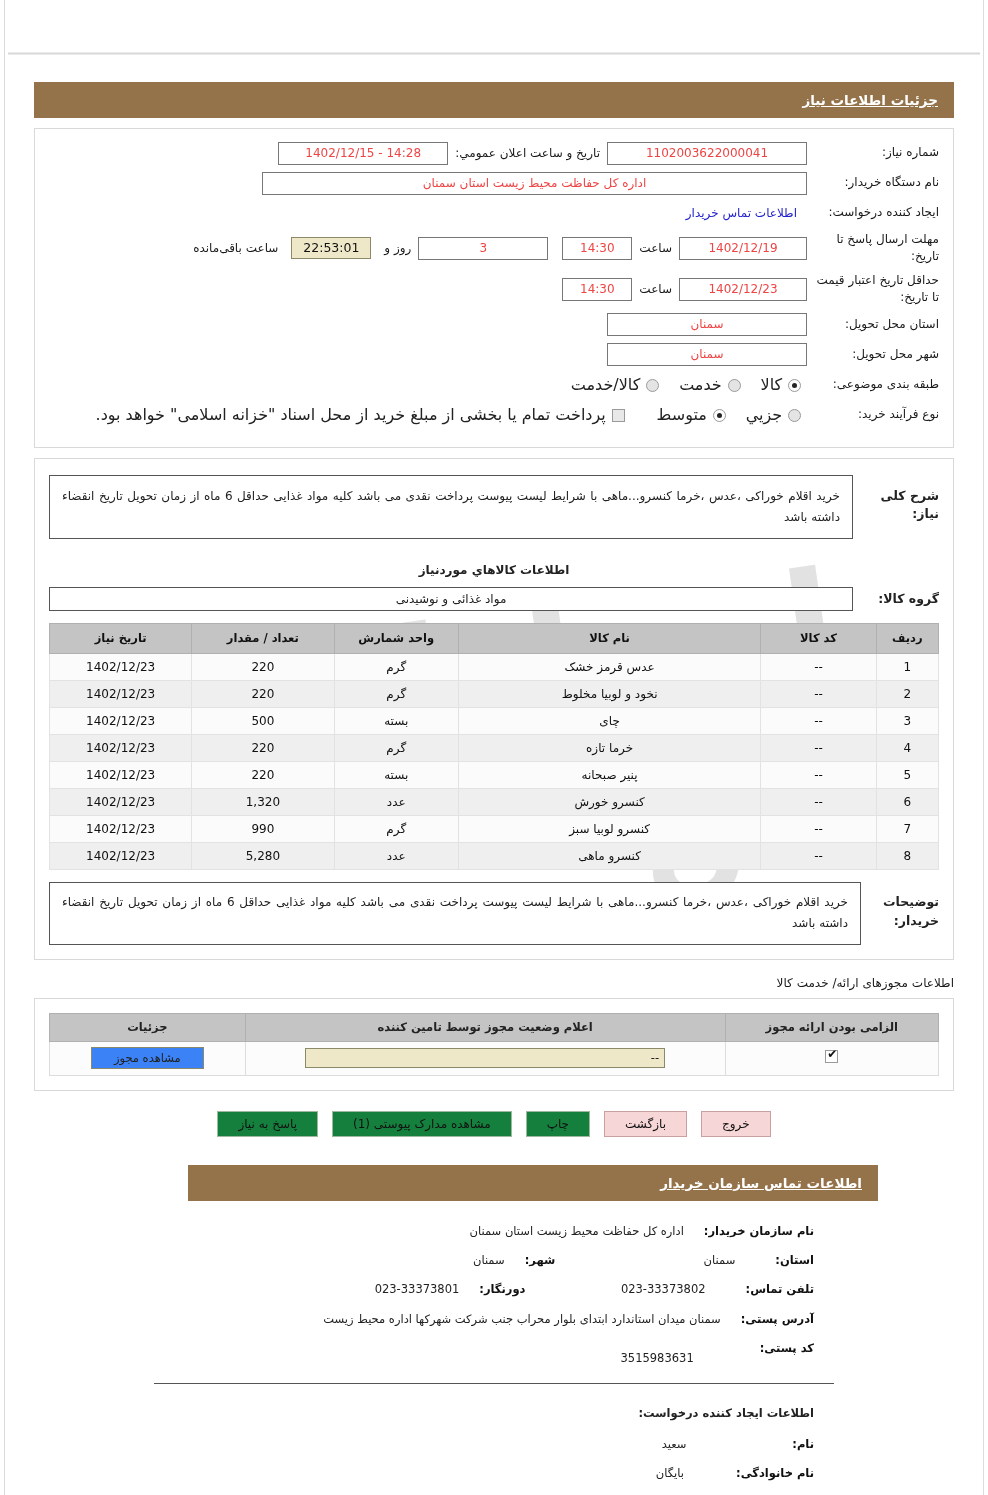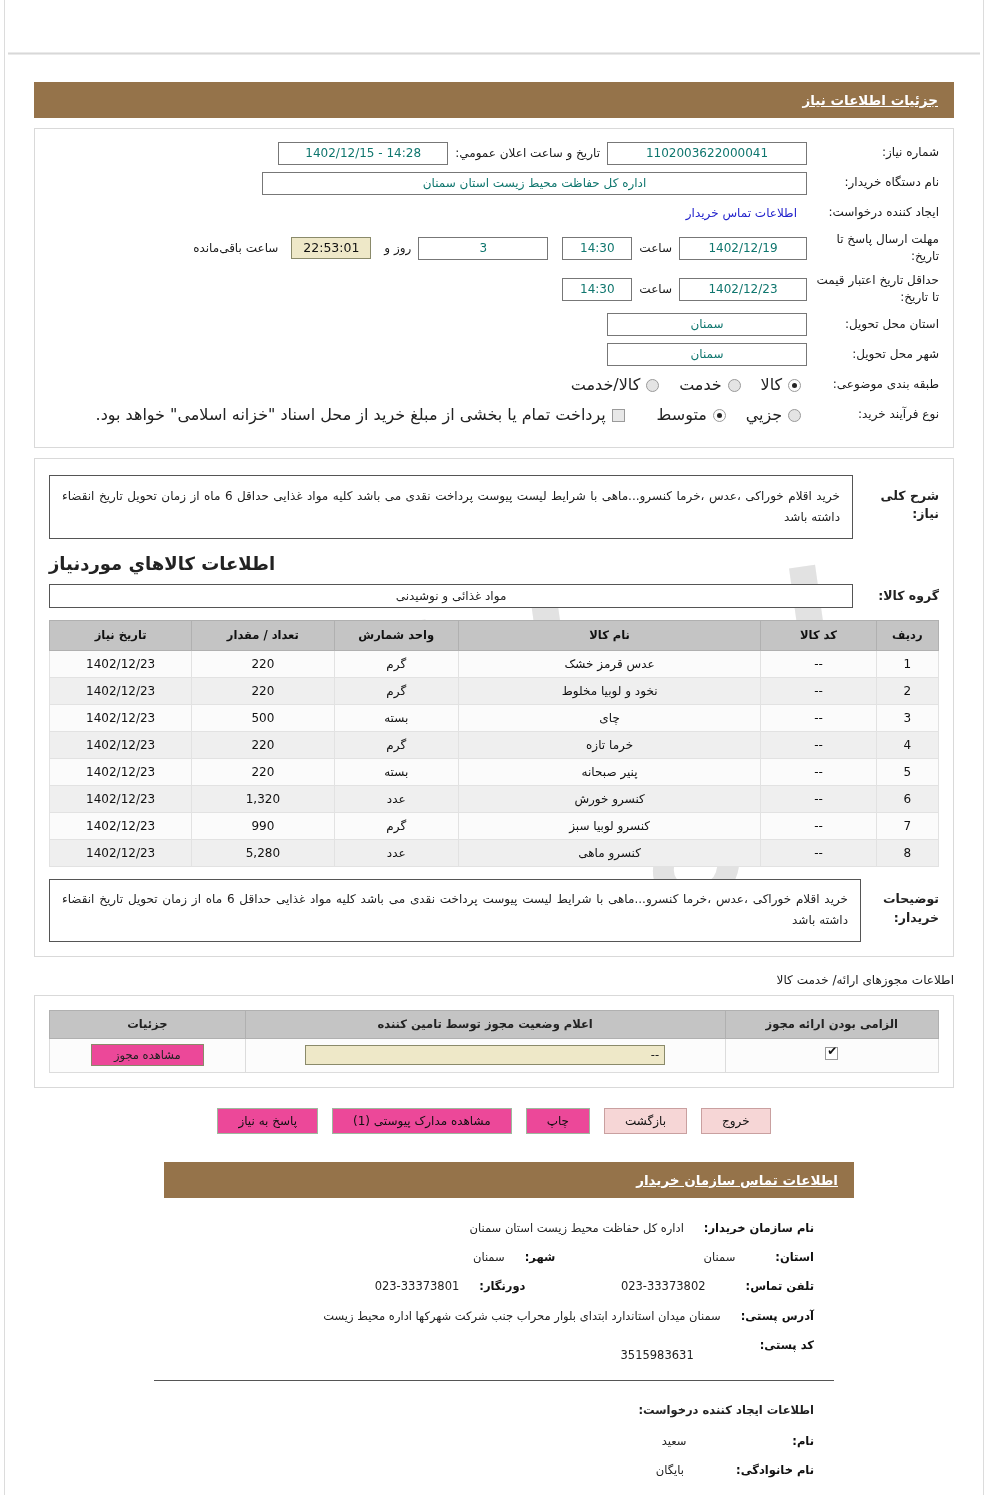--- a/index.html
+++ b/index.html
@@ -108,21 +108,21 @@
     line-height: 1.45;
   }
   .fbox {
     border: 1px solid #777;
     background: #fff;
     height: 23px;
     line-height: 21px;
     padding: 0 6px;
     font-size: 12px;
     text-align: center;
-    color: #0f766e;
+    color: #ef4444;
     overflow: hidden;
     white-space: nowrap;
   }
   .fbox.w-wide  { width: 200px; }
   .fbox.w-org   { width: 545px; }
   .fbox.w-date  { width: 128px; }
   .fbox.w-time  { width: 70px; }
   .fbox.w-days  { width: 130px; }
   .fbox.w-prov  { width: 200px; }
   .fbox.w-ann   { width: 170px; }
@@ -198,23 +198,23 @@
     border: 1px solid #555;
     background: #fff;
     padding: 10px 12px;
     font-size: 12px;
     line-height: 1.75;
     text-align: justify;
     min-height: 54px;
   }
   .sub-heading {
     font-weight: bold;
-    font-size: 18px;
-    margin: 14px 0 10px 0;
-    text-align: left;
+    font-size: 12px;
+    margin: 24px 0 10px 0;
+    text-align: center;
   }
   .group-row { display: flex; align-items: center; margin-bottom: 12px; }
   .group-label {
     font-weight: bold; font-size: 12.5px;
     width: 86px; flex: 0 0 86px; text-align: right;
   }
   .group-box {
     flex: 1;
     border: 1px solid #555;
     background: #fff;
@@ -304,21 +304,21 @@
     line-height: 18px;
     border: 1px solid #8a8a6a;
     background: #eee8c8;
     font-size: 11.5px;
     text-align: right;
     padding: 0 5px;
   }
   .permit-btn {
     display: inline-block;
     border: 1px solid #8a8a6a;
-    background: #ec4899;
+    background: #3b82f6;
     font-size: 11.5px;
     padding: 3px 22px;
     cursor: pointer;
   }
   .chk-on {
     display: inline-block;
     width: 13px; height: 13px;
     border: 1px solid #9a9a9a;
     background: #fff;
     position: relative;
@@ -334,32 +334,32 @@
 
   
   .btnrow {
     display: flex;
     justify-content: center;
     gap: 14px;
     margin: 20px 0 6px 0;
   }
   .btn {
     border: 1px solid #9db89d;
-    background: #ec4899;
+    background: #15803d;
     font-size: 12px;
     padding: 5px 20px;
     cursor: pointer;
     color: #111;
     white-space: nowrap;
   }
   .btn.red { background: #f6d6d6; border-color: #c9a0a0; }
 
   
   .contact-wrap { padding: 0 34px; position: relative; z-index: 2; }
-  .bar.contact-bar { margin-top: 28px; width: 690px; margin-right: 100px; }
+  .bar.contact-bar { margin-top: 28px; width: 690px; margin-right: 76px; }
   .crow {
     display: flex;
     align-items: flex-start;
     font-size: 11.5px;
     margin-bottom: 12px;
     line-height: 1.5;
   }
   .clabel {
     font-weight: bold;
     width: 112px;

